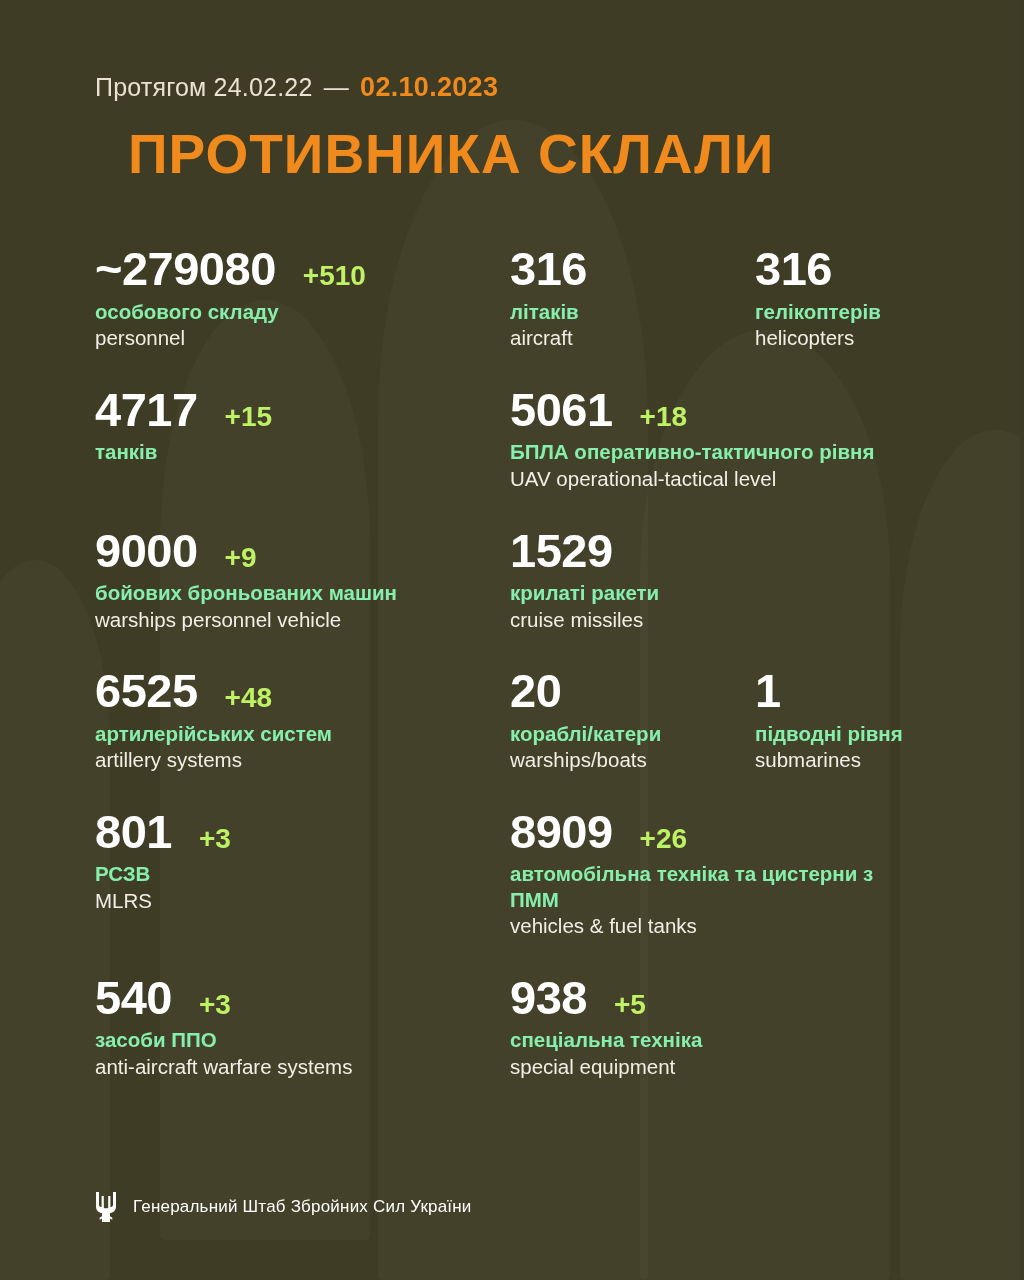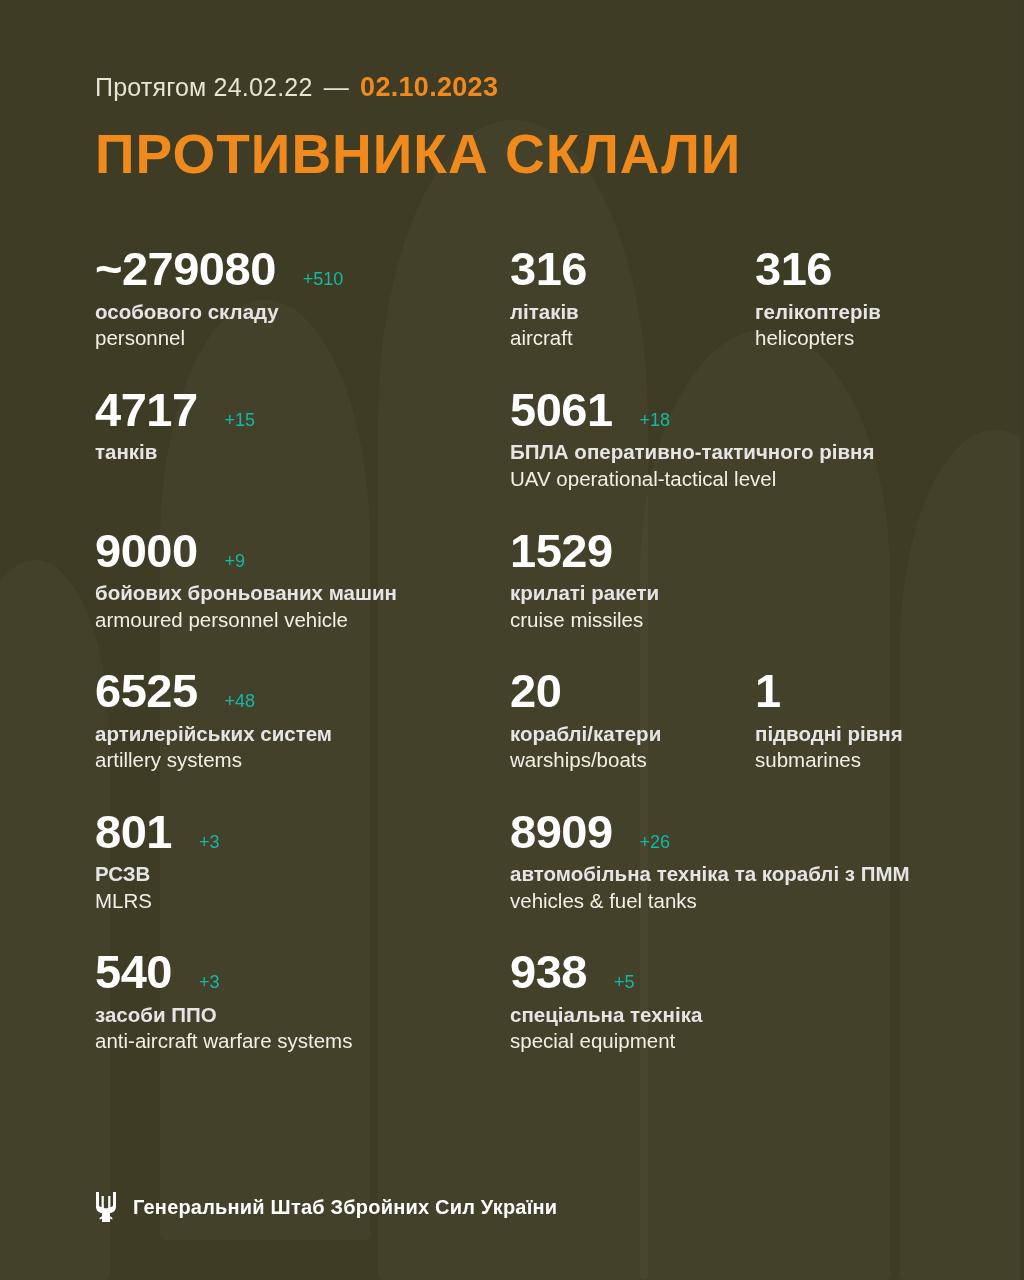--- a/index.html
+++ b/index.html
@@ -55,21 +55,21 @@
   }
   .headline {
     margin-top: 22px;
     color: #f18a1c;
     font-weight: 700;
     font-size: 55px;
     line-height: 1.08;
     letter-spacing: 1px;
     text-transform: uppercase;
   }
-  .headline .l2 { display: block; }
+  .headline .l2 { display: block; margin-left: 33px; }
 
   .grid {
     margin-top: 60px;
     position: relative;
   }
   .row {
     display: flex;
     align-items: flex-start;
   }
   .col-a { width: 415px; flex: 0 0 415px; }
@@ -84,30 +84,30 @@
     gap: 27px;
   }
   .stat .num {
     font-size: 47px;
     font-weight: 700;
     color: #ffffff;
     letter-spacing: -0.5px;
     line-height: 1.05;
   }
   .stat .delta {
-    font-size: 18px;
-    font-weight: 400;
-    color: #14b8a6;
+    font-size: 28px;
+    font-weight: 700;
+    color: #bef264;
     letter-spacing: 0px;
   }
   .stat .lbl-ua {
     margin-top: 5px;
     font-size: 20.5px;
     font-weight: 700;
-    color: #e5e5e5;
+    color: #86efac;
     line-height: 1.25;
   }
   .stat .lbl-en {
     margin-top: 1px;
     font-size: 20.5px;
     font-weight: 400;
     color: #f2efe6;
     line-height: 1.25;
   }
 
@@ -119,22 +119,22 @@
     align-items: center;
     gap: 16px;
     z-index: 3;
   }
   .trident {
     width: 22px;
     height: 30px;
     display: block;
   }
   .footer-text {
-    font-size: 20px;
-    font-weight: 700;
+    font-size: 17px;
+    font-weight: 400;
     color: #ffffff;
     letter-spacing: 0.2px;
     text-align: center;
   }
 </style>
 </head>
 <body>
 
 <div class="poster">
 
@@ -214,21 +214,21 @@
       </div>
 
       <div class="row">
         <div class="col-a">
           <div class="stat">
             <div class="numline">
               <span class="num">9000</span>
               <span class="delta">+9</span>
             </div>
             <div class="lbl-ua">бойових броньованих машин</div>
-            <div class="lbl-en">armoured personnel vehicle</div>
+            <div class="lbl-en">warships personnel vehicle</div>
           </div>
         </div>
         <div class="col-wide">
           <div class="stat">
             <div class="numline">
               <span class="num">1529</span>
               <span class="delta"></span>
             </div>
             <div class="lbl-ua">крилаті ракети</div>
             <div class="lbl-en">cruise missiles</div>
@@ -279,21 +279,21 @@
             <div class="lbl-ua">РСЗВ</div>
             <div class="lbl-en">MLRS</div>
           </div>
         </div>
         <div class="col-wide">
           <div class="stat">
             <div class="numline">
               <span class="num">8909</span>
               <span class="delta">+26</span>
             </div>
-            <div class="lbl-ua">автомобільна техніка та кораблі з ПММ</div>
+            <div class="lbl-ua">автомобільна техніка та цистерни з ПММ</div>
             <div class="lbl-en">vehicles &amp; fuel tanks</div>
           </div>
         </div>
       </div>
 
       <div class="row">
         <div class="col-a">
           <div class="stat">
             <div class="numline">
               <span class="num">540</span>

